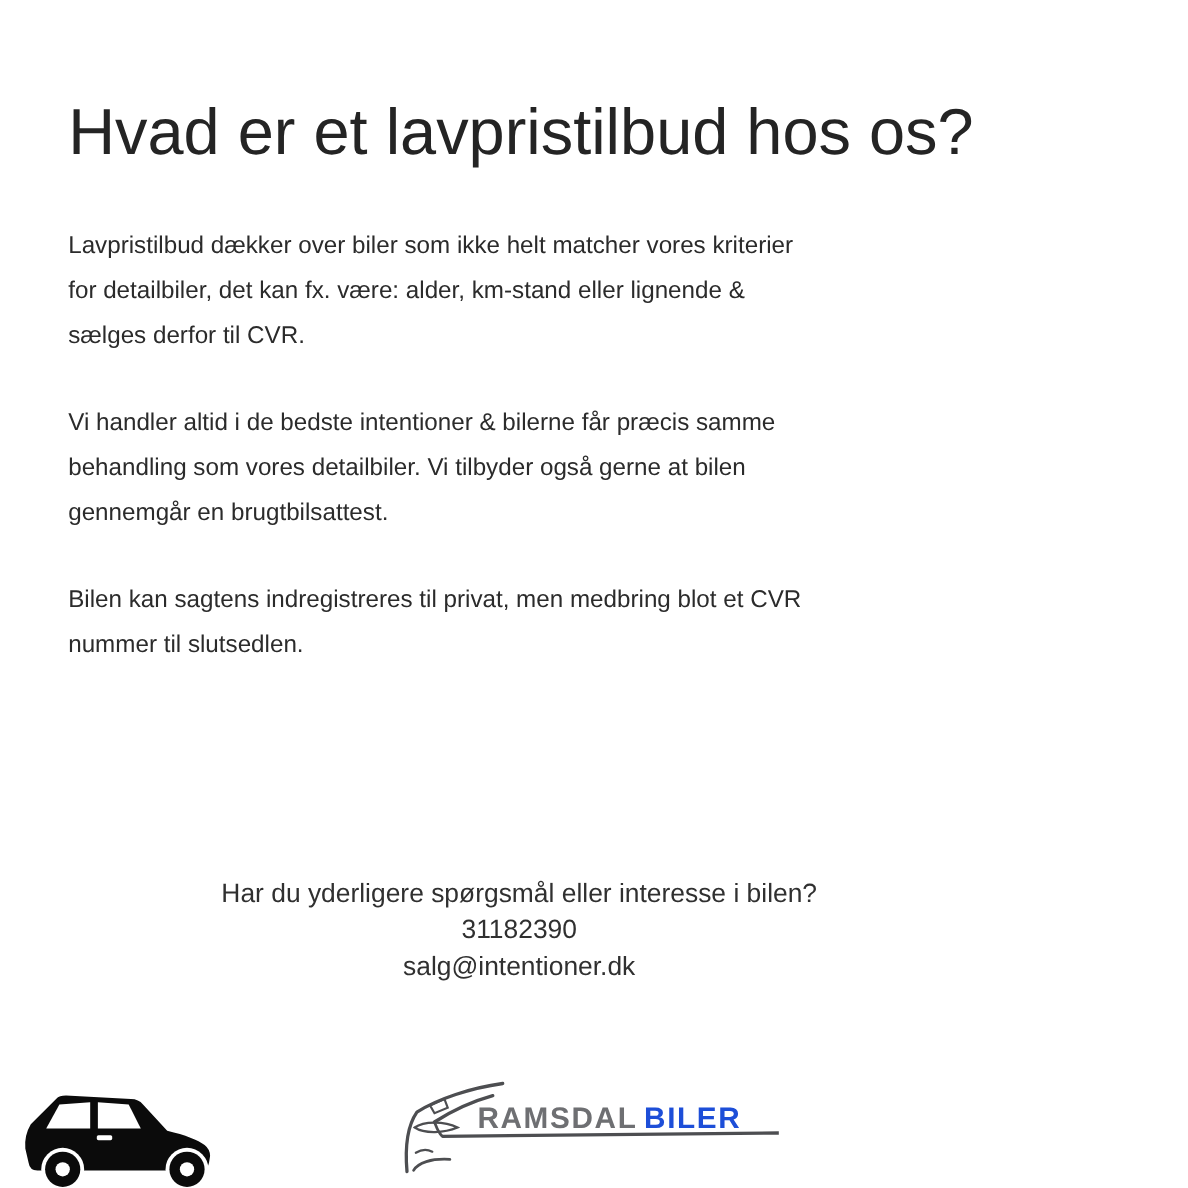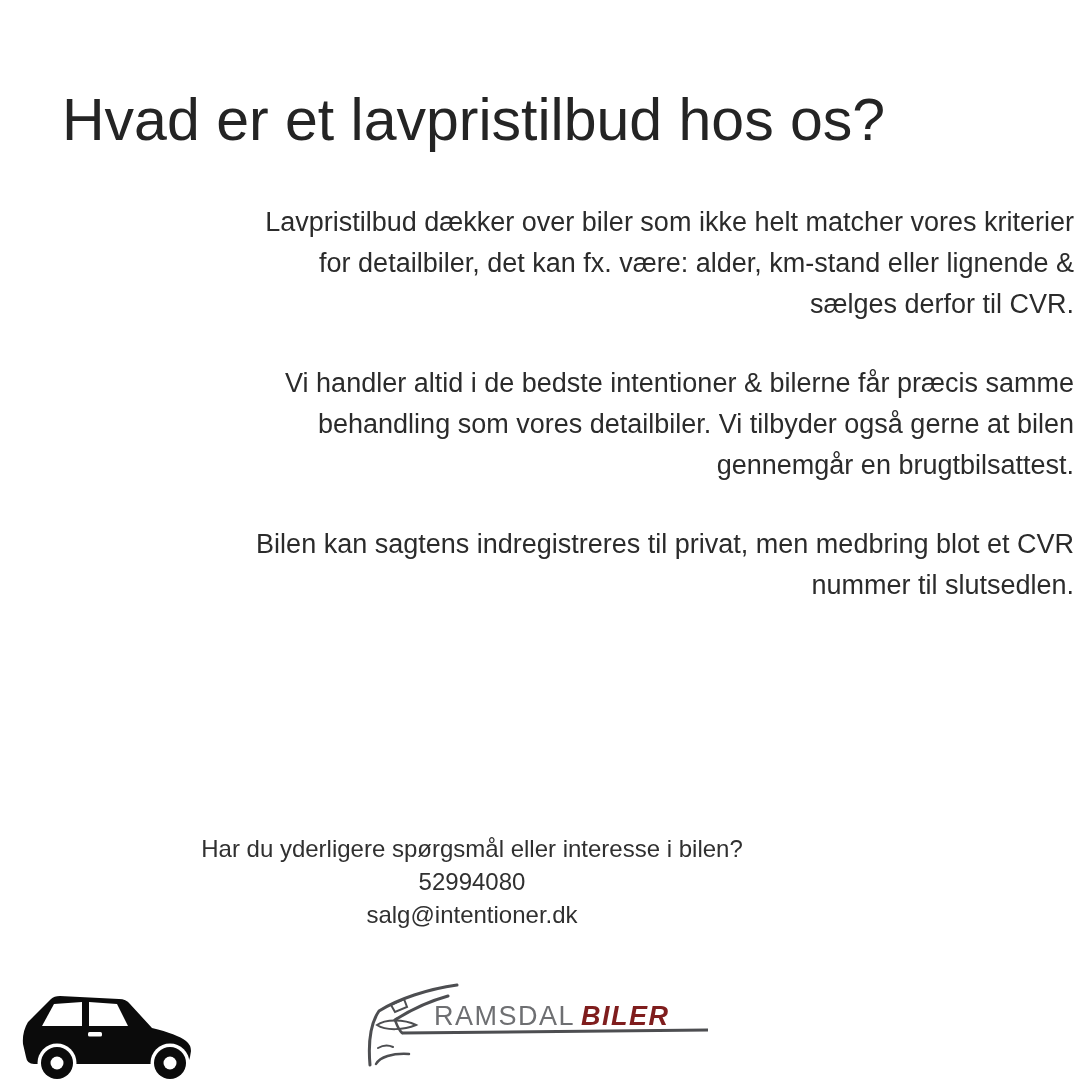--- a/index.html
+++ b/index.html
@@ -27,30 +27,29 @@
     white-space: nowrap;
   }
   .body-text {
     position: absolute;
     left: 62px;
     top: 202px;
     width: 1012px;
   }
   .para {
     margin: 0 0 38px 0;
-    font-size: 27px;
+    font-size: 22px;
     line-height: 41px;
     white-space: pre-line;
     color: #2b2b2b;
-    text-align: right;
   }
   .contact {
     position: absolute;
     left: 0;
-    top: 832px;
+    top: 796px;
     width: 944px;
     text-align: center;
     font-size: 24px;
     line-height: 33px;
     color: #303030;
   }
   .car-icon {
     position: absolute;
     left: 18px;
     top: 988px;
@@ -74,21 +73,21 @@
   .logo-text {
     position: absolute;
     left: 70px;
     top: 24px;
     font-size: 27px;
     letter-spacing: 1.5px;
     white-space: nowrap;
     line-height: 30px;
   }
   .brand-primary {
-    font-weight: 400;
+    font-weight: 700;
   }
   .brand-secondary {
     font-weight: 700;
     margin-left: 6px;
   }
 </style>
 </head>
 <body>
 
 <div class="page">
@@ -101,21 +100,21 @@
 sælges derfor til CVR.</p>
     <p class="para">Vi handler altid i de bedste intentioner &amp; bilerne får præcis samme
 behandling som vores detailbiler. Vi tilbyder også gerne at bilen
 gennemgår en brugtbilsattest.</p>
     <p class="para">Bilen kan sagtens indregistreres til privat, men medbring blot et CVR
 nummer til slutsedlen.</p>
   </div>
 
   <div class="contact">
     <div>Har du yderligere spørgsmål eller interesse i bilen?</div>
-    <div>52994080</div>
+    <div>31182390</div>
     <div>salg@intentioner.dk</div>
   </div>
 
   <svg class="car-icon" viewBox="0 0 180 94" xmlns="http://www.w3.org/2000/svg" fill="#0b0b0b">
     <g>
       <path d="M10,34 L33,11 Q36,8 42,8 L101,11 Q108,11 112,16 L134,40 Q159,46 168,53 Q173,57 173,63 L172,69 Q171,76 163,76 L16,76 Q9,76 8,69 L5,56 Q4,44 10,34 Z"></path>
       <circle cx="39" cy="75" r="19.5" fill="#ffffff"></circle>
       <circle cx="152" cy="75" r="19.5" fill="#ffffff"></circle>
       <path fill="#ffffff" d="M36,16 L64,14 L64,38 L24,38 Z"></path>
       <path fill="#ffffff" d="M71,14 L99,16 L110,38 L71,38 Z"></path>
@@ -134,17 +133,17 @@
         <path d="M84,19 C66,24 48,32 31,43"></path>
         <path stroke-width="2" d="M27,28 L40,22 L43,30 L31,35 Z"></path>
         <path stroke-width="2" d="M13,48 C21,42 40,42 52,48 C40,53 22,54 13,48 Z"></path>
         <path stroke-width="2" d="M14,71 C19,68 25,68 29,70"></path>
         <path stroke-width="2.5" d="M12,87 C16,80 28,76 45,77"></path>
         <path stroke-width="2.5" d="M31,43 C33,48 34,52 38,56"></path>
         <path stroke-width="3" stroke-linecap="butt" d="M38,56 L344,53"></path>
       </g>
     </svg>
     <div class="logo-text">
-      <span class="brand-primary" style="color: rgb(110, 111, 114);">RAMSDAL</span><span class="brand-secondary" style="color: #7f1d1d; font-style: italic;">BILER</span>
+      <span class="brand-primary" style="color: rgb(110, 111, 114);">RAMSDAL</span><span class="brand-secondary" style="color: #1d4ed8;">BILER</span>
     </div>
   </div>
 
 </div>
 
 </body></html>

